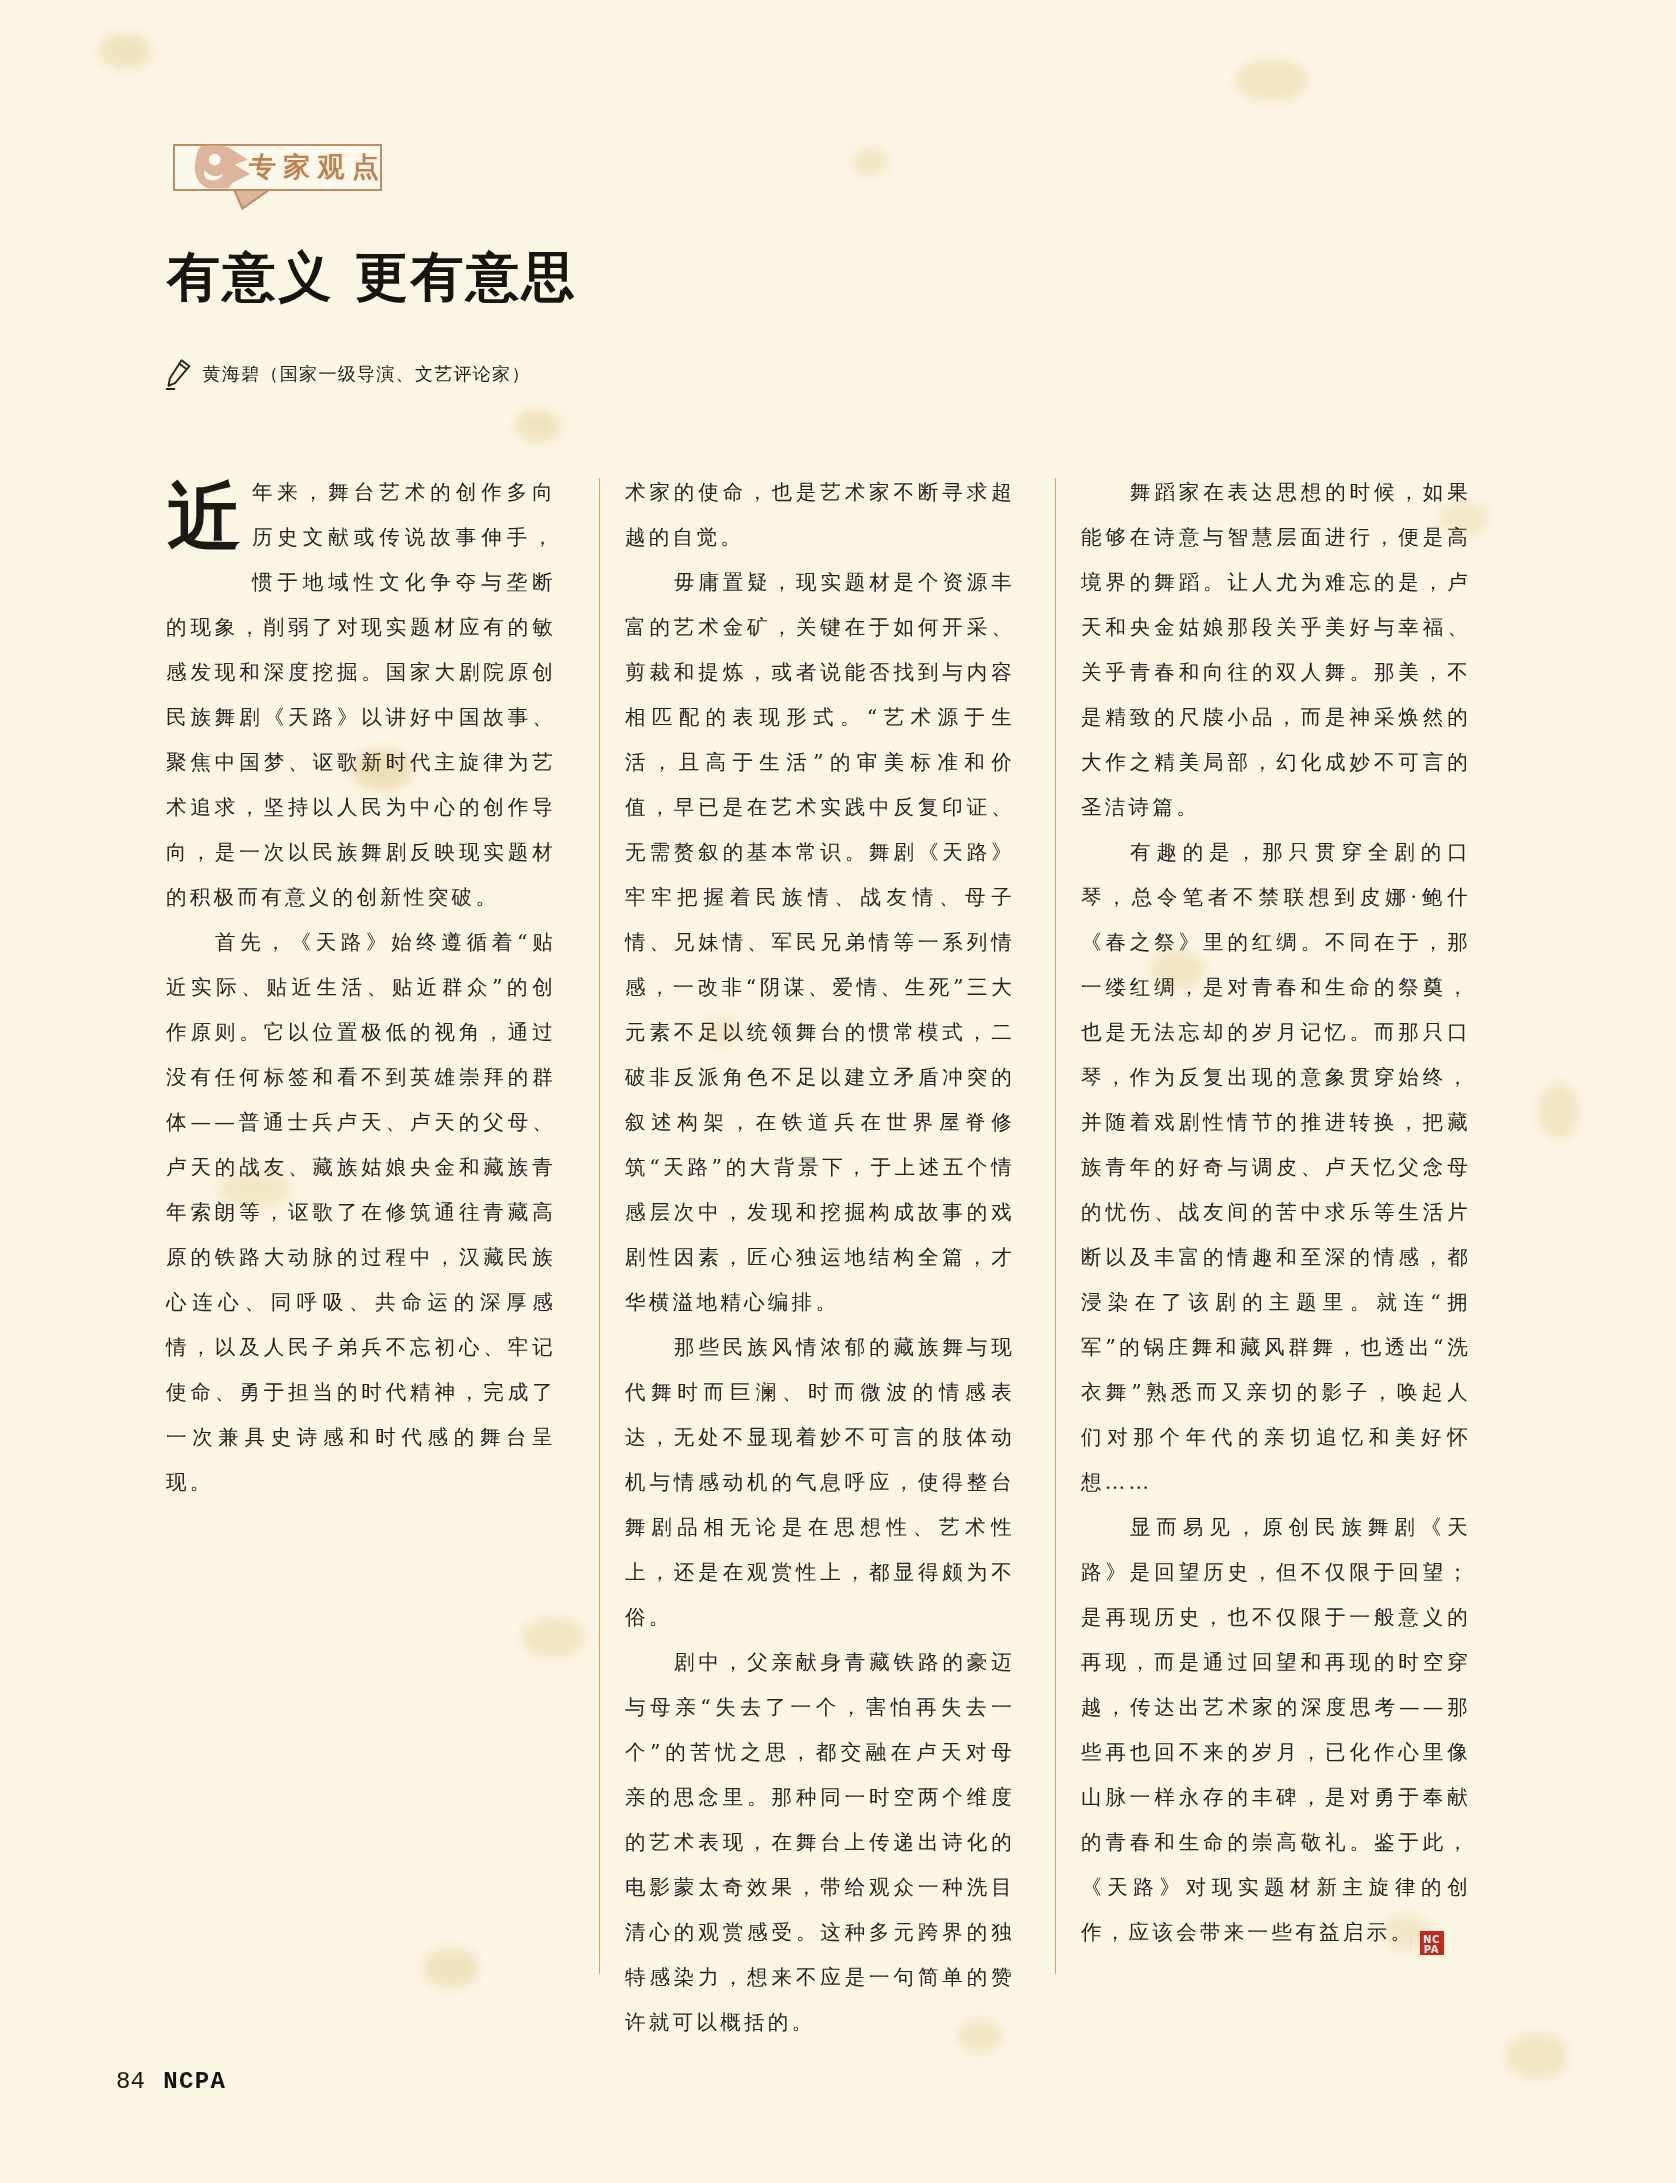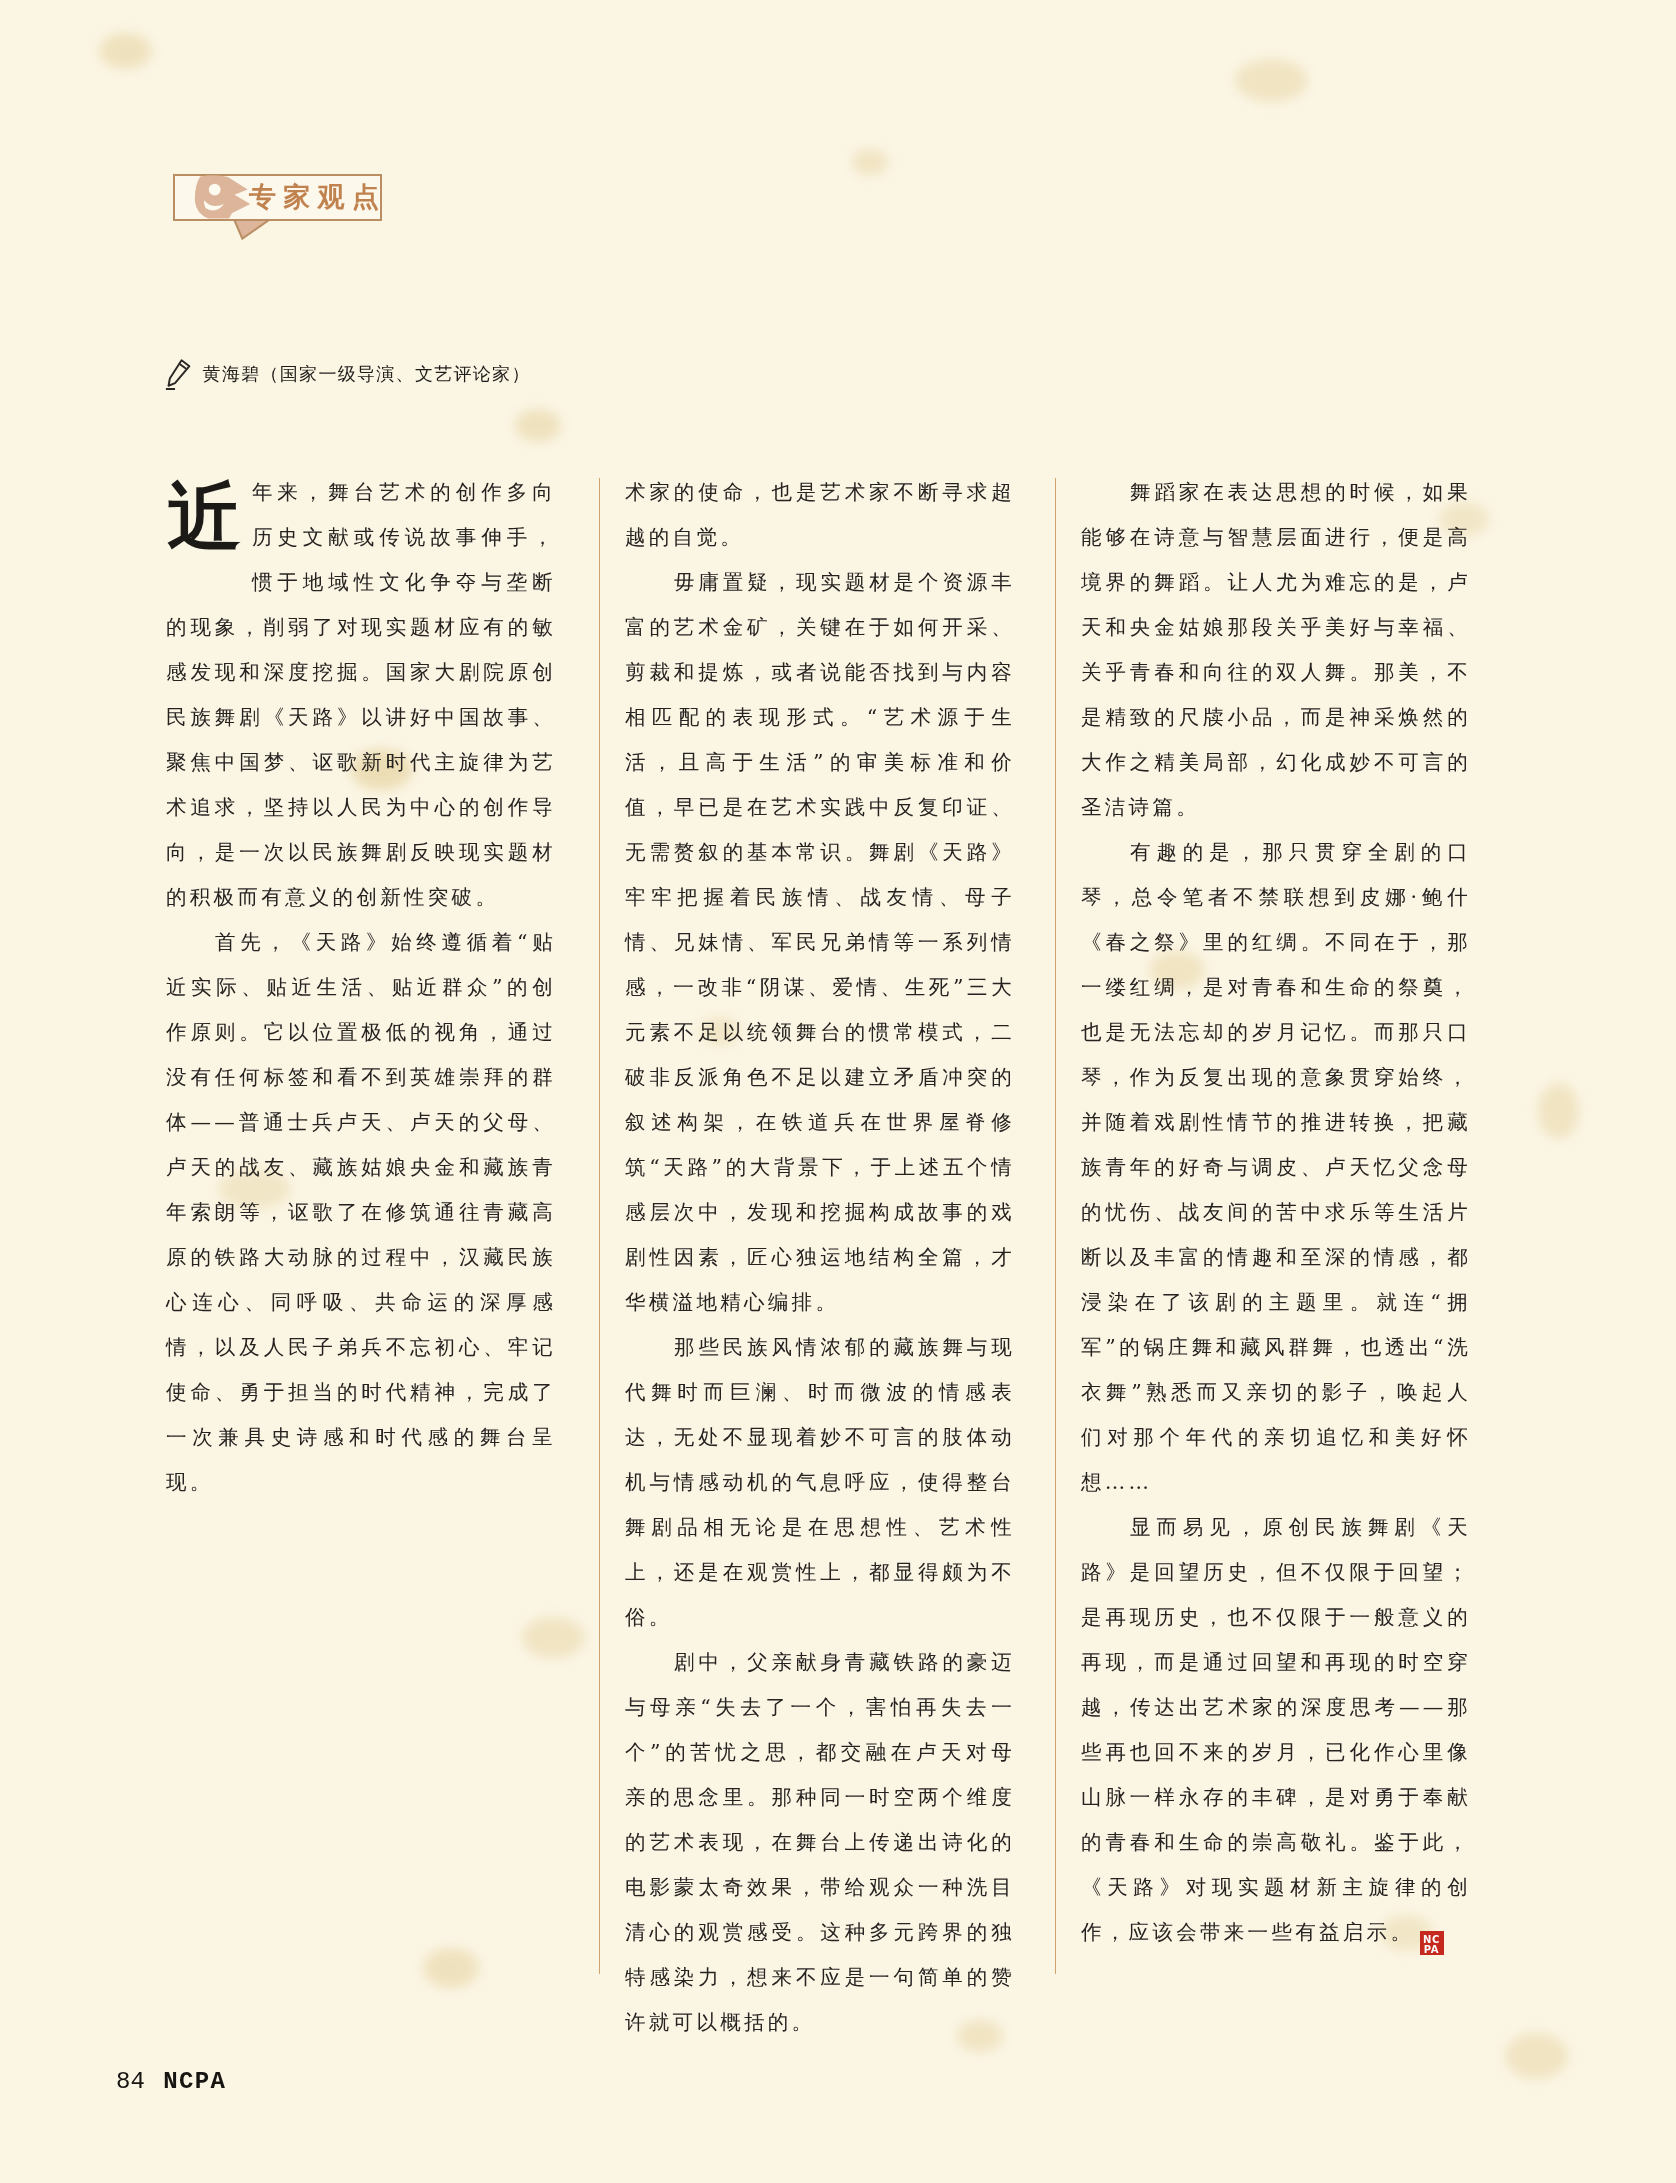--- a/index.html
+++ b/index.html
@@ -18,21 +18,21 @@
     font-family:"DejaVu Serif","Liberation Serif",serif;
     background:var(--bg);
     position:relative;
     overflow:hidden;
   }
   .page{position:absolute;inset:0;}
   
   .stain{position:absolute;border-radius:50%;background:#e0cb90;filter:blur(6px);pointer-events:none;}
   
   .badge{
-    position:absolute;left:173px;top:174px;width:209px;height:47px;
+    position:absolute;left:173px;top:144px;width:209px;height:47px;
     border:2px solid var(--accent);
     background:rgba(253,250,242,.55);
   }
   .badge-face{position:absolute;left:16px;top:-0.7px;}
   .badge-tail{position:absolute;left:58px;top:44px;}
   .badge-label{
     position:absolute;left:74px;top:50%;transform:translateY(-54%);
     font-size:27px;font-weight:700;color:var(--accent-text);
     letter-spacing:7.3px;white-space:nowrap;
   }
@@ -113,20 +113,21 @@
       <path fill="#dcb59a" d="M14,2 Q38,-2 56,3 L86,22 L66,30 L90,44 L62,58 L58,66 L26,66 Q8,58 6,40 Q5,16 14,2 Z"></path>
       <circle cx="36" cy="22" r="9" fill="#fdfaf0"></circle>
       <path fill="#fdfaf0" d="M20,38 Q32,52 50,44 Q38,60 22,50 Q19,44 20,38 Z"></path>
     </svg>
     <svg class="badge-tail" width="40" height="20" viewBox="0 0 60 30">
       <polygon points="2,0 54,0 14,28" fill="#dcb59a" stroke="#b98e63" stroke-width="3"></polygon>
     </svg>
     <span class="badge-label">专家观点</span>
   </div>
 
+  <h1 class="title">有意义 更有意思</h1>
 
   <div class="author">
     <svg width="30" height="34" viewBox="0 0 46 52">
       <g fill="none" stroke="#2b2926" stroke-width="3" stroke-linejoin="round">
         <path d="M30 5 L42 14 L20 40 L10 44 L12 33 Z"></path>
         <path d="M26 10 L37 18"></path>
         <path d="M6 49 H20"></path>
       </g>
     </svg>
     <span>黄海碧（国家一级导演、文艺评论家）</span>

